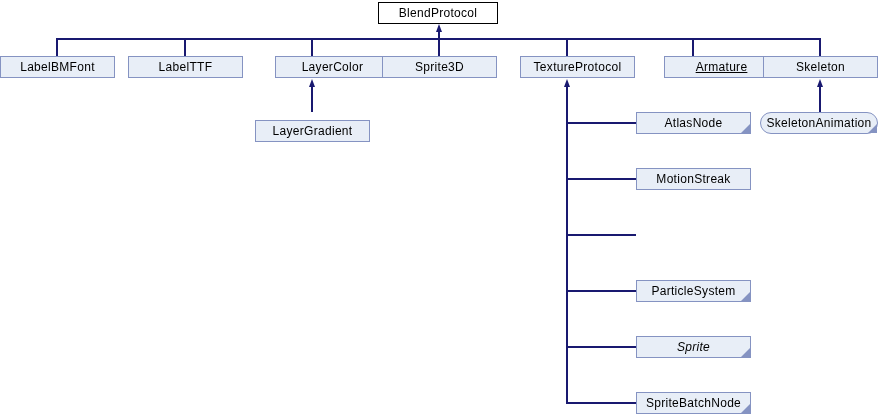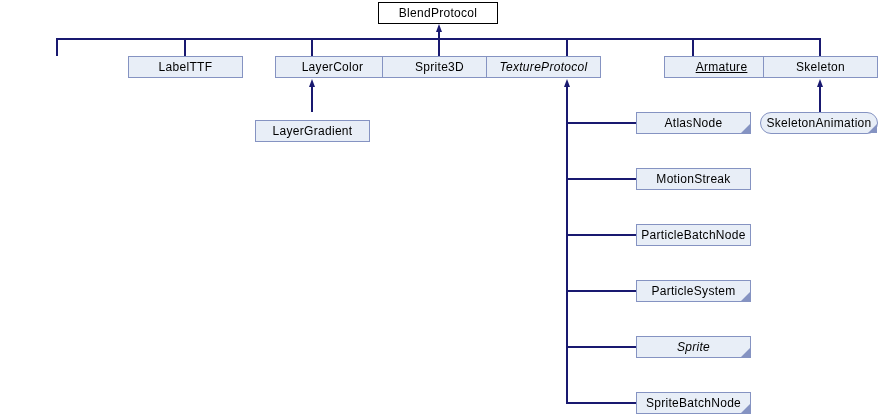--- a/index.html
+++ b/index.html
@@ -56,24 +56,25 @@
   <div class="edge-h" style="left:56px;top:38px;width:765px;"></div>
 
   <div class="edge-v" style="left:56px;top:40px;height:16px;"></div>
   <div class="edge-v" style="left:184px;top:40px;height:16px;"></div>
   <div class="edge-v" style="left:311px;top:40px;height:16px;"></div>
   <div class="edge-v" style="left:438px;top:40px;height:16px;"></div>
   <div class="edge-v" style="left:566px;top:40px;height:16px;"></div>
   <div class="edge-v" style="left:692px;top:40px;height:16px;"></div>
   <div class="edge-v" style="left:819px;top:40px;height:16px;"></div>
 
+  <div class="node" style="left:0px;top:56px;">LabelBMFont</div>
   <div class="node" style="left:128px;top:56px;">LabelTTF</div>
   <div class="node" style="left:255px;top:56px;margin-left:20px;">LayerColor</div>
   <div class="node" style="left:382px;top:56px;">Sprite3D</div>
-  <div class="node" style="left:486px;top:56px;font-style:italic;">TextureProtocol</div>
+  <div class="node" style="left:520px;top:56px;">TextureProtocol</div>
   <div class="node" style="left:664px;top:56px;text-decoration:underline;">Armature</div>
   <div class="node" style="left:763px;top:56px;">Skeleton</div>
 
   <div class="arrow-up" style="left:309px;top:79px;"></div>
   <div class="edge-v" style="left:311px;top:85px;height:27px;"></div>
   <div class="node" style="left:255px;top:112px;margin-top:8px;">LayerGradient</div>
 
   <div class="arrow-up" style="left:817px;top:79px;"></div>
   <div class="edge-v" style="left:819px;top:85px;height:27px;"></div>
   <div class="node" style="left:760px;top:112px;width:118px;border-radius:11px;">
@@ -88,21 +89,20 @@
   <div class="edge-h" style="left:566px;top:234px;width:70px;"></div>
   <div class="edge-h" style="left:566px;top:290px;width:70px;"></div>
   <div class="edge-h" style="left:566px;top:346px;width:70px;"></div>
   <div class="edge-h" style="left:566px;top:402px;width:70px;"></div>
 
   <div class="node" style="left:636px;top:112px;">
     <span>AtlasNode</span>
     <span class="corner"></span>
   </div>
   <div class="node" style="left:636px;top:168px;">MotionStreak</div>
-  <div class="node" style="left:636px;top:224px;">ParticleBatchNode</div>
   <div class="node" style="left:636px;top:280px;">
     <span>ParticleSystem</span>
     <span class="corner"></span>
   </div>
   <div class="node" style="left:636px;top:336px;font-style:italic;">
     <span>Sprite</span>
     <span class="corner"></span>
   </div>
   <div class="node" style="left:636px;top:392px;">
     <span>SpriteBatchNode</span>

